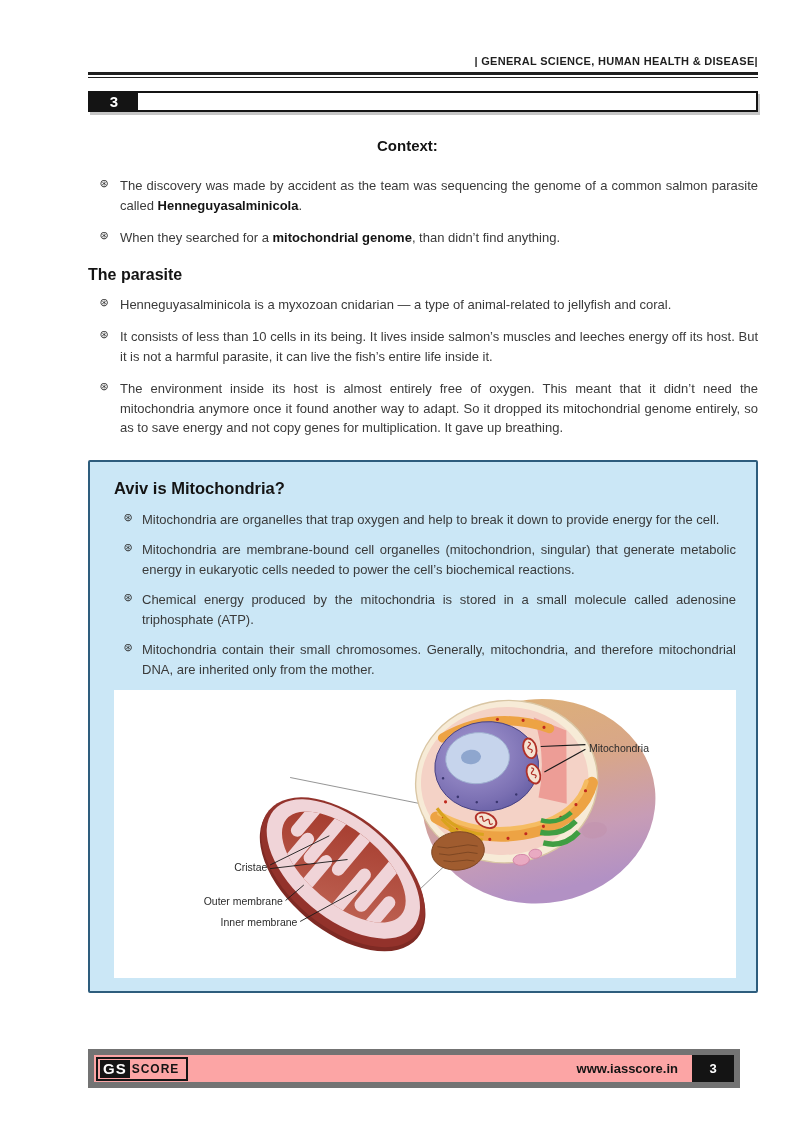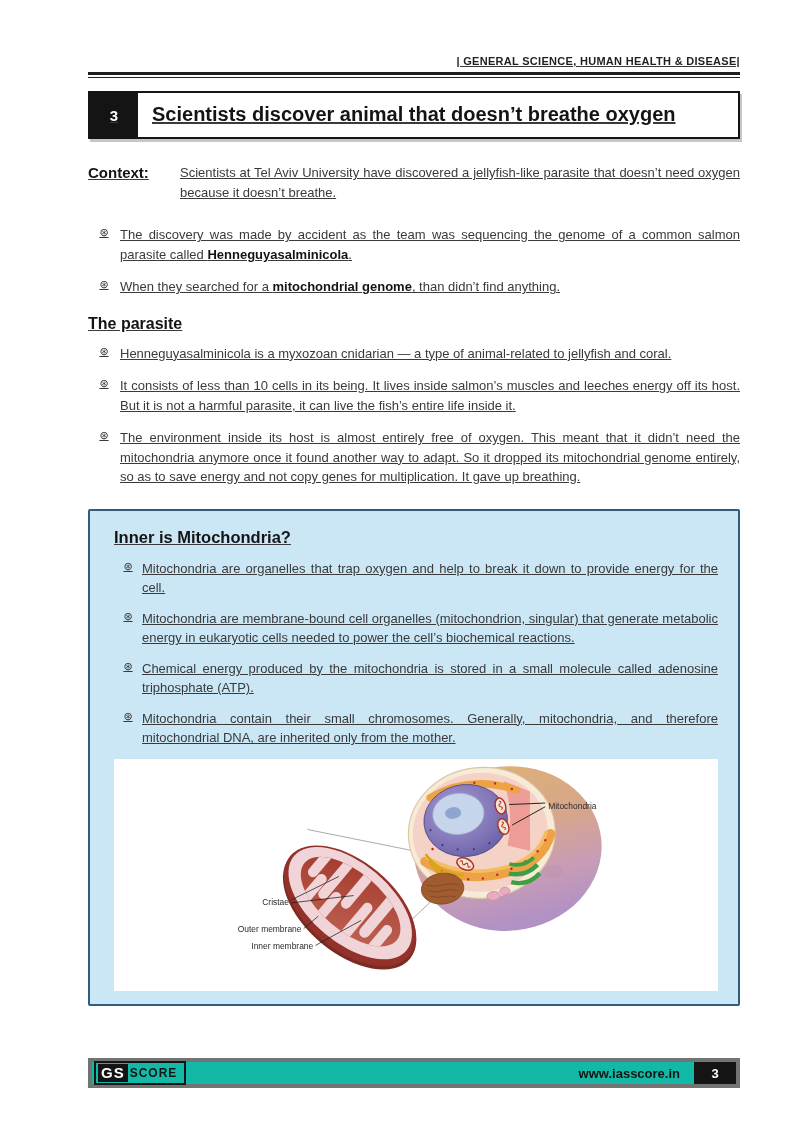--- a/index.html
+++ b/index.html
@@ -1,21 +1,20 @@
 <!DOCTYPE html>
 <html><head>
 <meta charset="utf-8">
 <style>
   * { box-sizing: border-box; }
   body { margin:0; background:#ffffff; }
   .page {
     width:794px; height:1123px; position:relative; overflow:hidden; background:#fff;
     font-family:"Liberation Sans", sans-serif; color:#3a3a3a;
-    padding:55px 54px 0 88px;
-    text-decoration:underline;
+    padding:55px 36px 0 88px;
   }
   .kicker { text-align:right; font-size:11px; font-weight:bold; color:#1f1f1f; letter-spacing:.3px; margin-bottom:5px; }
   .rule { border-top:3px solid #1f1f1f; border-bottom:1px solid #1f1f1f; height:6px; margin-bottom:13px; }
 
   .titlebar { display:flex; border:2px solid #141414; box-shadow:2px 3px 0 #c6c6c6; margin-bottom:24px; background:#fff; }
   .titlenum { background:#141414; color:#fff; flex:0 0 48px; display:flex; align-items:center; justify-content:center; font-size:15px; font-weight:bold; }
   .titletext { padding:8px 14px 9px; font-size:20px; line-height:1.35; font-weight:bold; color:#141414; }
 
   .ctx { display:flex; margin:0 0 22px;justify-content:center; }
   .ctx-label { flex:0 0 92px; font-size:15px; font-weight:bold; color:#141414; padding-top:1px; }
@@ -25,52 +24,50 @@
 
   .bullet { display:flex; margin:0 0 13px; }
   .glyph { flex:0 0 32px; text-align:center; font-size:11px; color:#2e2e2e; padding-top:1px; }
   .btext { flex:1; font-size:13px; line-height:1.5; text-align:justify; }
   .btext b { color:#141414; }
 
   .bluebox { border:2px solid #2e5d7d; background:#cbe7f6; border-radius:2px; padding:15px 20px 13px 24px; margin-top:22px; }
   .bluebox .sec-h { margin:2px 0 12px; font-size:16.5px; }
   .bluebox .bullet { margin-bottom:11px; }
   .bluebox .glyph { flex:0 0 28px; }
-  .imgpanel { background:#fff; height:232px; margin-top:9px; }
+  .imgpanel { background:#fff; height:288px; margin-top:9px; }
   .imgpanel svg { display:block; width:100%; height:100%; }
 
   .footerbar {
-    position:absolute; left:88px; right:54px; bottom:35px; height:30px;
-    border:4px solid #737373; background:#14b8a6; display:flex; align-items:center;
+    position:absolute; left:88px; right:54px; bottom:35px; height:39px;
+    border:6px solid #737373; background:#fca5a5; display:flex; align-items:center;
   }
   .gslogo { border:2px solid #141414; display:flex; align-items:center; margin-left:2px; padding:1px 7px 1px 2px; height:24px; }
   .gslogo .gs { background:#141414; color:#fff; font-weight:bold; font-size:15px; padding:0 3px 1px; letter-spacing:1px; }
   .gslogo .score { color:#141414; font-weight:bold; font-size:12px; letter-spacing:1px; padding-left:2px; }
   .spacer { flex:1; }
   .website { font-size:13px; font-weight:bold; color:#141414; margin-right:14px; }
   .pagenum { background:#141414; color:#fff; width:42px; align-self:stretch; display:flex; align-items:center; justify-content:center; font-size:13px; font-weight:bold; }
 
   .diag-label { font-size:11.5px; fill:#2b2b2b; font-family:"Liberation Sans",sans-serif; }
 </style>
 </head>
 <body>
 
 <div class="page">
 
   <div class="kicker">|  GENERAL SCIENCE, HUMAN HEALTH &amp;  DISEASE|</div>
   <div class="rule"></div>
 
   <div class="titlebar">
     <div class="titlenum">3</div>
-    <div class="titletext">Scientists discover animal that doesn’t breathe oxygen</div>
   </div>
 
   <div class="ctx">
     <div class="ctx-label">Context:</div>
-    <div class="ctx-body">Scientists at Tel Aviv University have discovered a jellyfish-like parasite that doesn’t need oxygen because it doesn’t breathe.</div>
   </div>
 
 
   <div class="bullet">
     <span class="glyph">⊛</span>
     <span class="btext"><span>The discovery was made by accident as the team was sequencing the genome of a common salmon parasite called </span><b>Henneguyasalminicola</b><span>.</span></span>
   </div>
   <div class="bullet">
     <span class="glyph">⊛</span>
     <span class="btext"><span>When they searched for a </span><b>mitochondrial genome</b><span>, than didn’t find anything.</span></span>
@@ -85,21 +82,21 @@
   <div class="bullet">
     <span class="glyph">⊛</span>
     <span class="btext">It consists of less than 10 cells in its being. It lives inside salmon’s muscles and leeches energy off its host. But it is not a harmful parasite, it can live the fish’s entire life inside it.</span>
   </div>
   <div class="bullet">
     <span class="glyph">⊛</span>
     <span class="btext">The environment inside its host is almost entirely free of oxygen. This meant that it didn’t need the mitochondria anymore once it found another way to adapt. So it dropped its mitochondrial genome entirely, so as to save energy and not copy genes for multiplication. It gave up breathing.</span>
   </div>
 
   <div class="bluebox">
-    <div class="sec-h">Inner is Mitochondria?</div>
+    <div class="sec-h">Aviv is Mitochondria?</div>
 
     <div class="bullet">
       <span class="glyph">⊛</span>
       <span class="btext">Mitochondria are organelles that trap oxygen and help to break it down to provide energy for the cell.</span>
     </div>
     <div class="bullet">
       <span class="glyph">⊛</span>
       <span class="btext">Mitochondria are membrane-bound cell organelles (mitochondrion, singular) that generate metabolic energy in eukaryotic cells needed to power the cell’s biochemical reactions.</span>
     </div>
     <div class="bullet">

